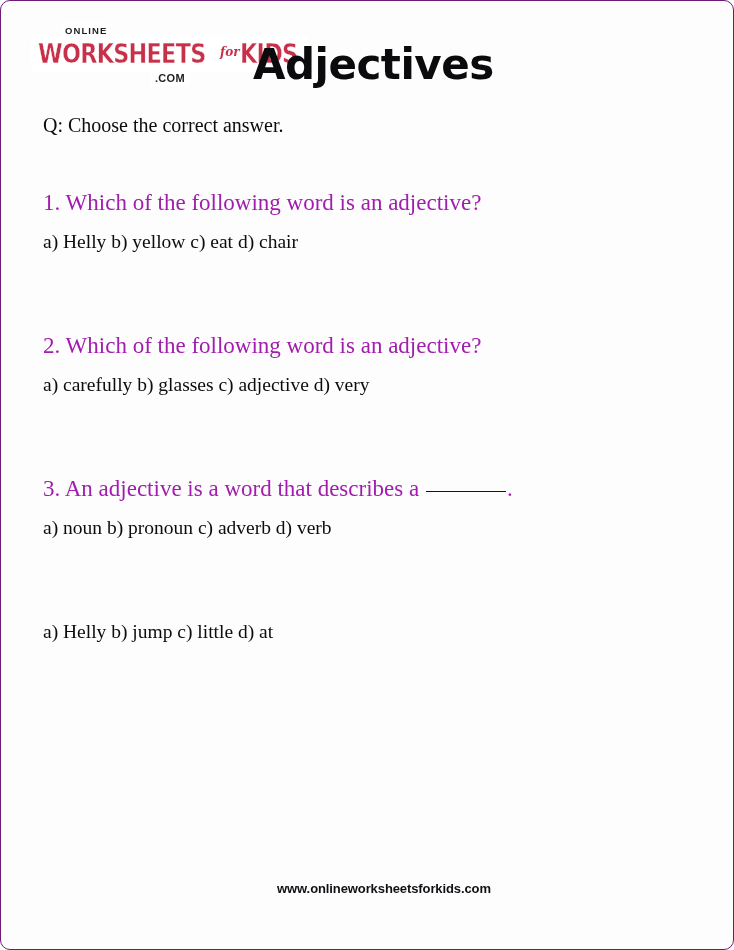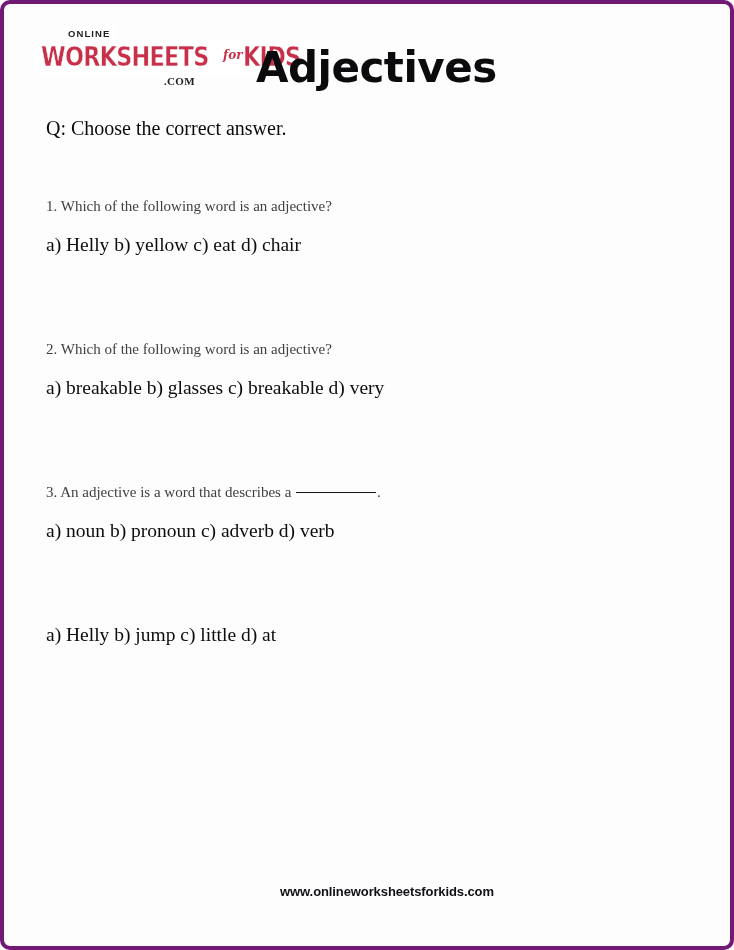--- a/index.html
+++ b/index.html
@@ -9,21 +9,21 @@
     background: #ffffff;
   }
 
   .page {
     position: relative;
     width: 734px;
     height: 950px;
     background: #fdfdfd;
     overflow: hidden;
     box-sizing: border-box;
-    border: 4px solid #701a75;
+    border: 1px solid #701a75;
     border-radius: 10px;
   }
 
   
   .header {
     position: absolute;
     top: 0;
     left: 0;
     width: 734px;
     height: 108px;
@@ -83,25 +83,25 @@
     font-style: italic;
     font-weight: 700;
     color: #c8304a;
     vertical-align: 7px;
     letter-spacing: 0;
     display: inline-block;
   }
 
   .logo-com {
     position: absolute;
-    left: 125px;
+    left: 119px;
     top: 47px;
     background: #ffffff;
     color: #1d1d22;
-    font-family: Liberation Serif, serif;
+    font-family: Liberation Sans, sans-serif;
     font-size: 11px;
     font-weight: 700;
     letter-spacing: 0.3px;
     line-height: 14px;
     padding: 1px 5px;
     border-radius: 4px;
     white-space: nowrap;
   }
 
   .worksheet-title {
@@ -139,22 +139,22 @@
   .question-block {
     margin-bottom: 76px;
   }
 
   .question-block:last-child {
     margin-bottom: 0;
   }
 
   .q-prompt {
     font-family: "Liberation Serif", "DejaVu Serif", serif;
-    font-size: 15px;
-    color: #404040;
+    font-size: 23px;
+    color: #a21caf;
     line-height: 28px;
     white-space: pre;
     margin: 0 0 11px 0;
   }
 
   .q-options {
     font-family: "Liberation Serif", "DejaVu Serif", serif;
     font-size: 19.5px;
     color: #0c0c0e;
     line-height: 28px;
@@ -212,21 +212,21 @@
 
   <div class="questions">
 
     <div class="question-block">
       <p class="q-prompt"><span>1. Which of the following word is an adjective?</span><span></span></p>
       <p class="q-options">a) Helly b) yellow c) eat d) chair</p>
     </div>
 
     <div class="question-block">
       <p class="q-prompt"><span>2. Which of the following word is an adjective?</span><span></span></p>
-      <p class="q-options">a) breakable b) glasses c) breakable d) very</p>
+      <p class="q-options">a) carefully b) glasses c) adjective d) very</p>
     </div>
 
     <div class="question-block">
       <p class="q-prompt"><span>3. An adjective is a word that describes a </span><span class="blank" style="width: 80px;"></span><span>.</span></p>
       <p class="q-options">a) noun b) pronoun c) adverb d) verb</p>
     </div>
 
     <div class="question-block">
     </div>
 

